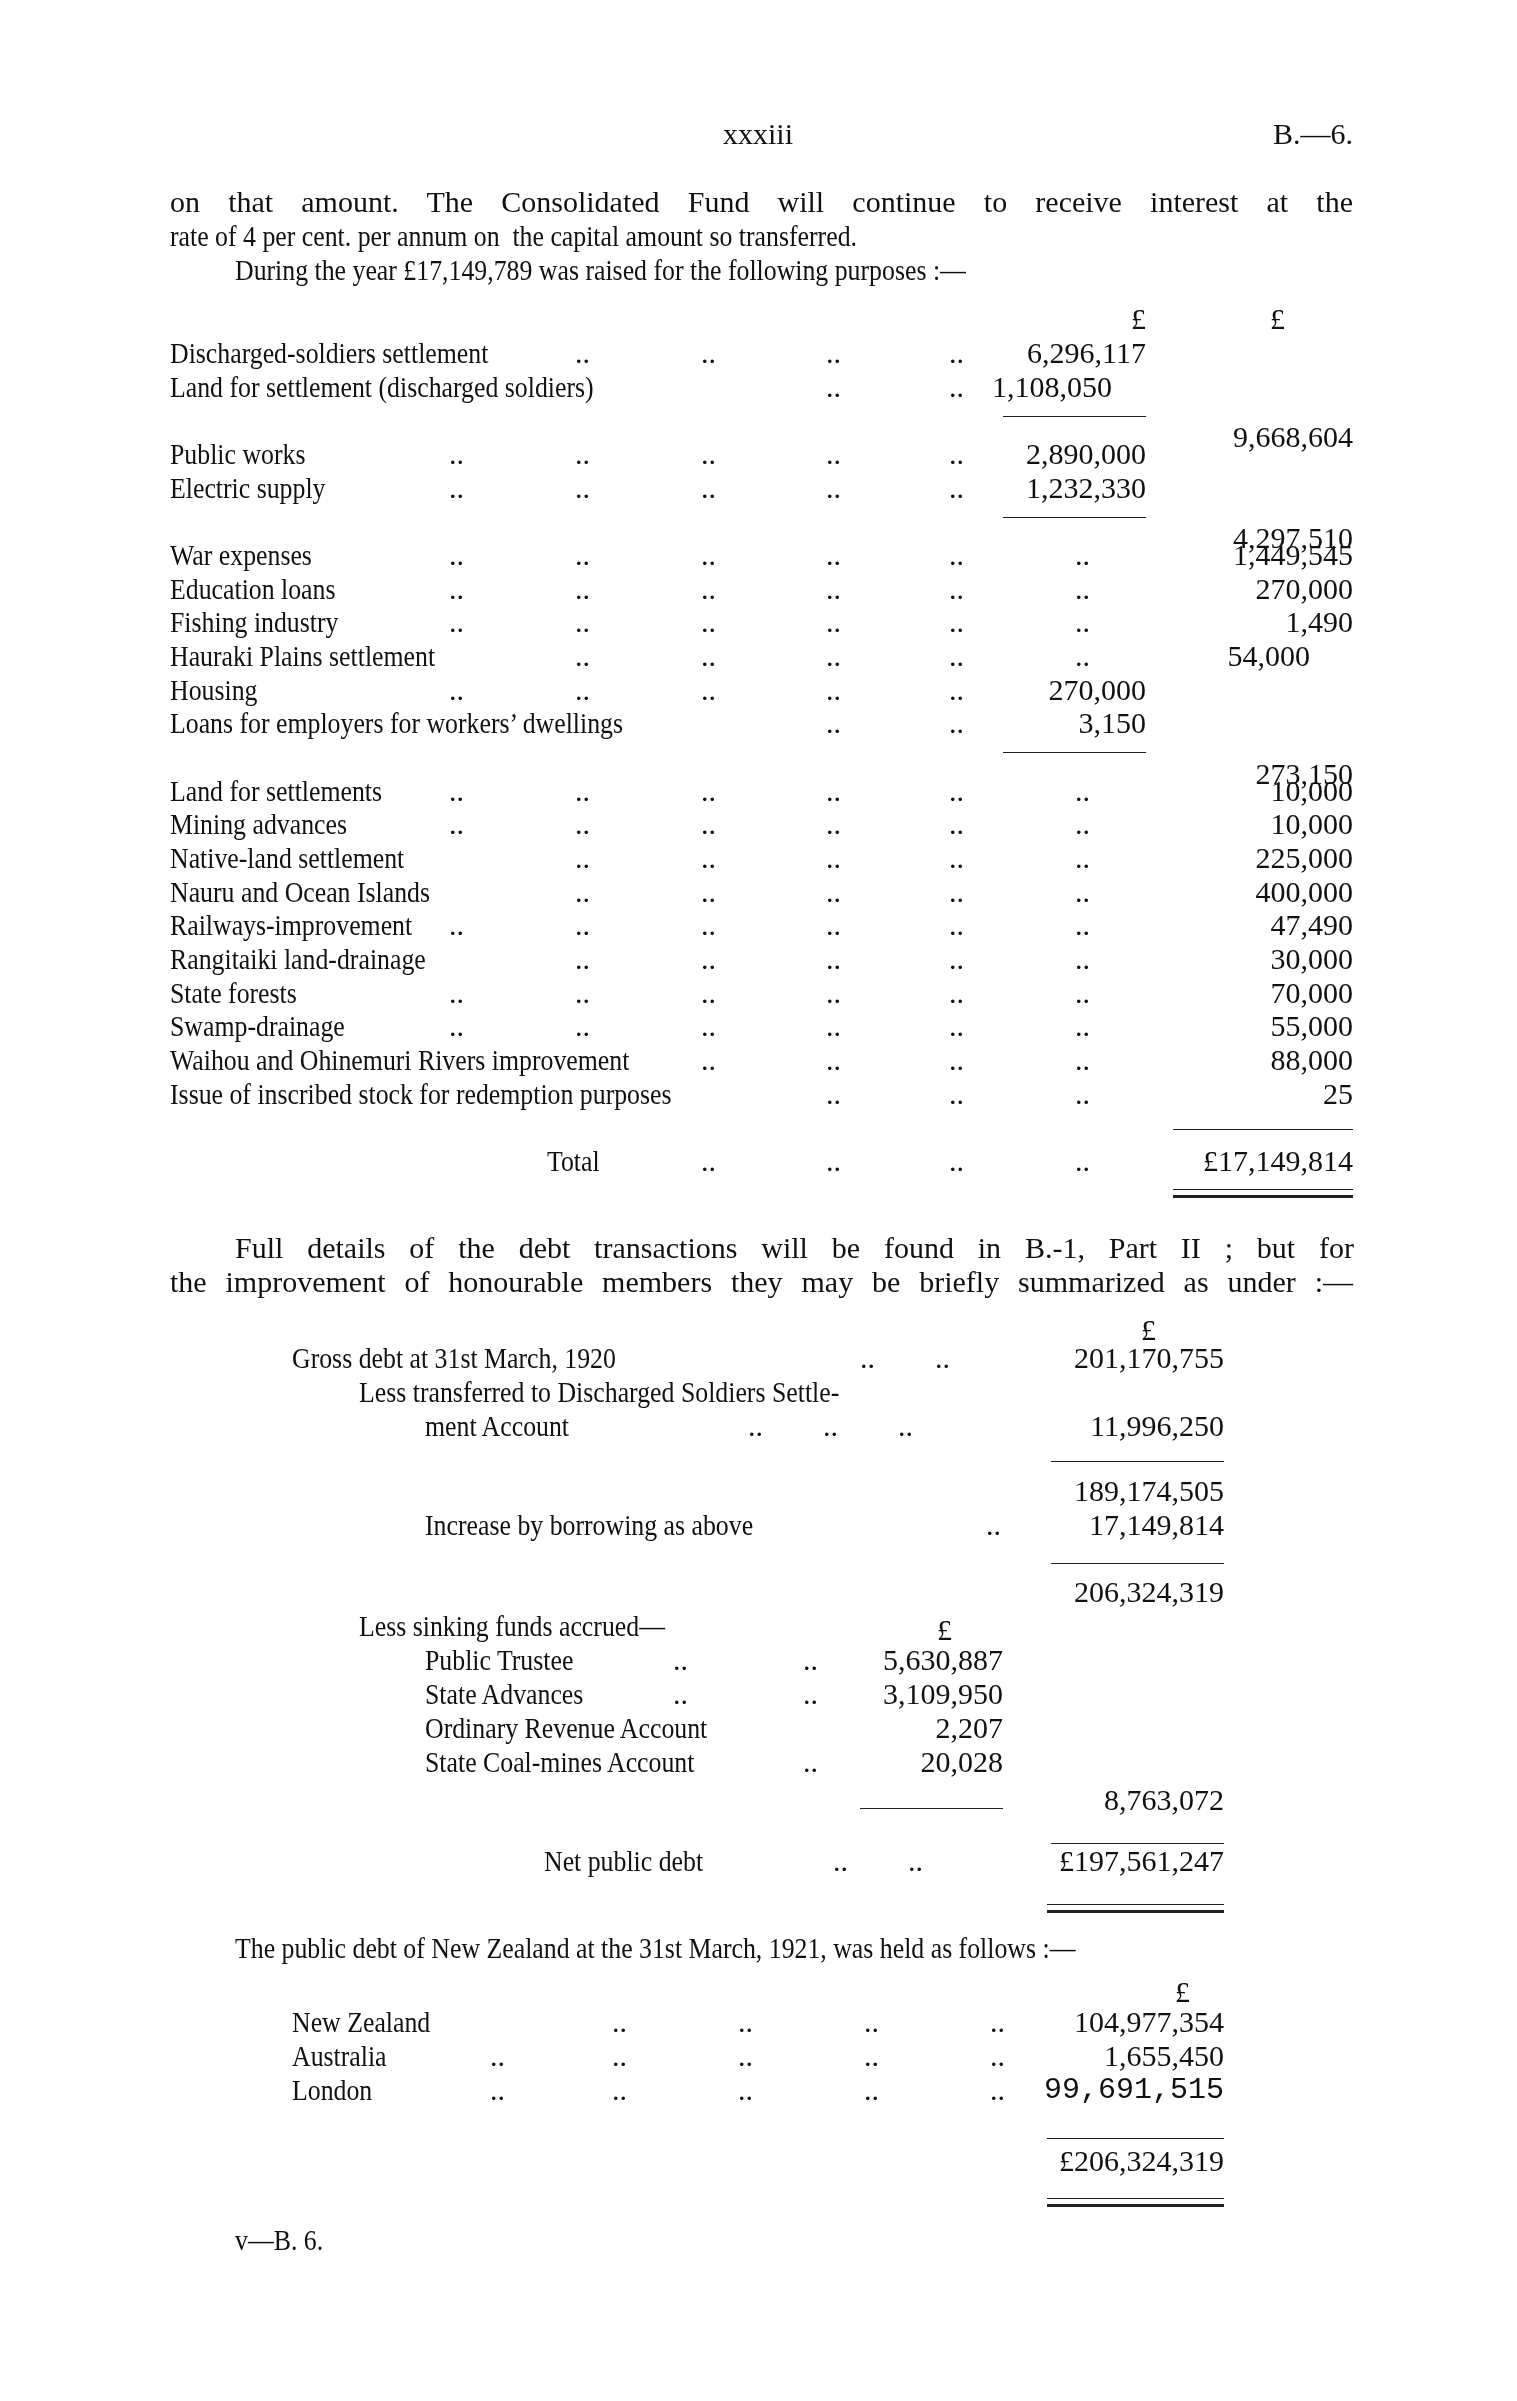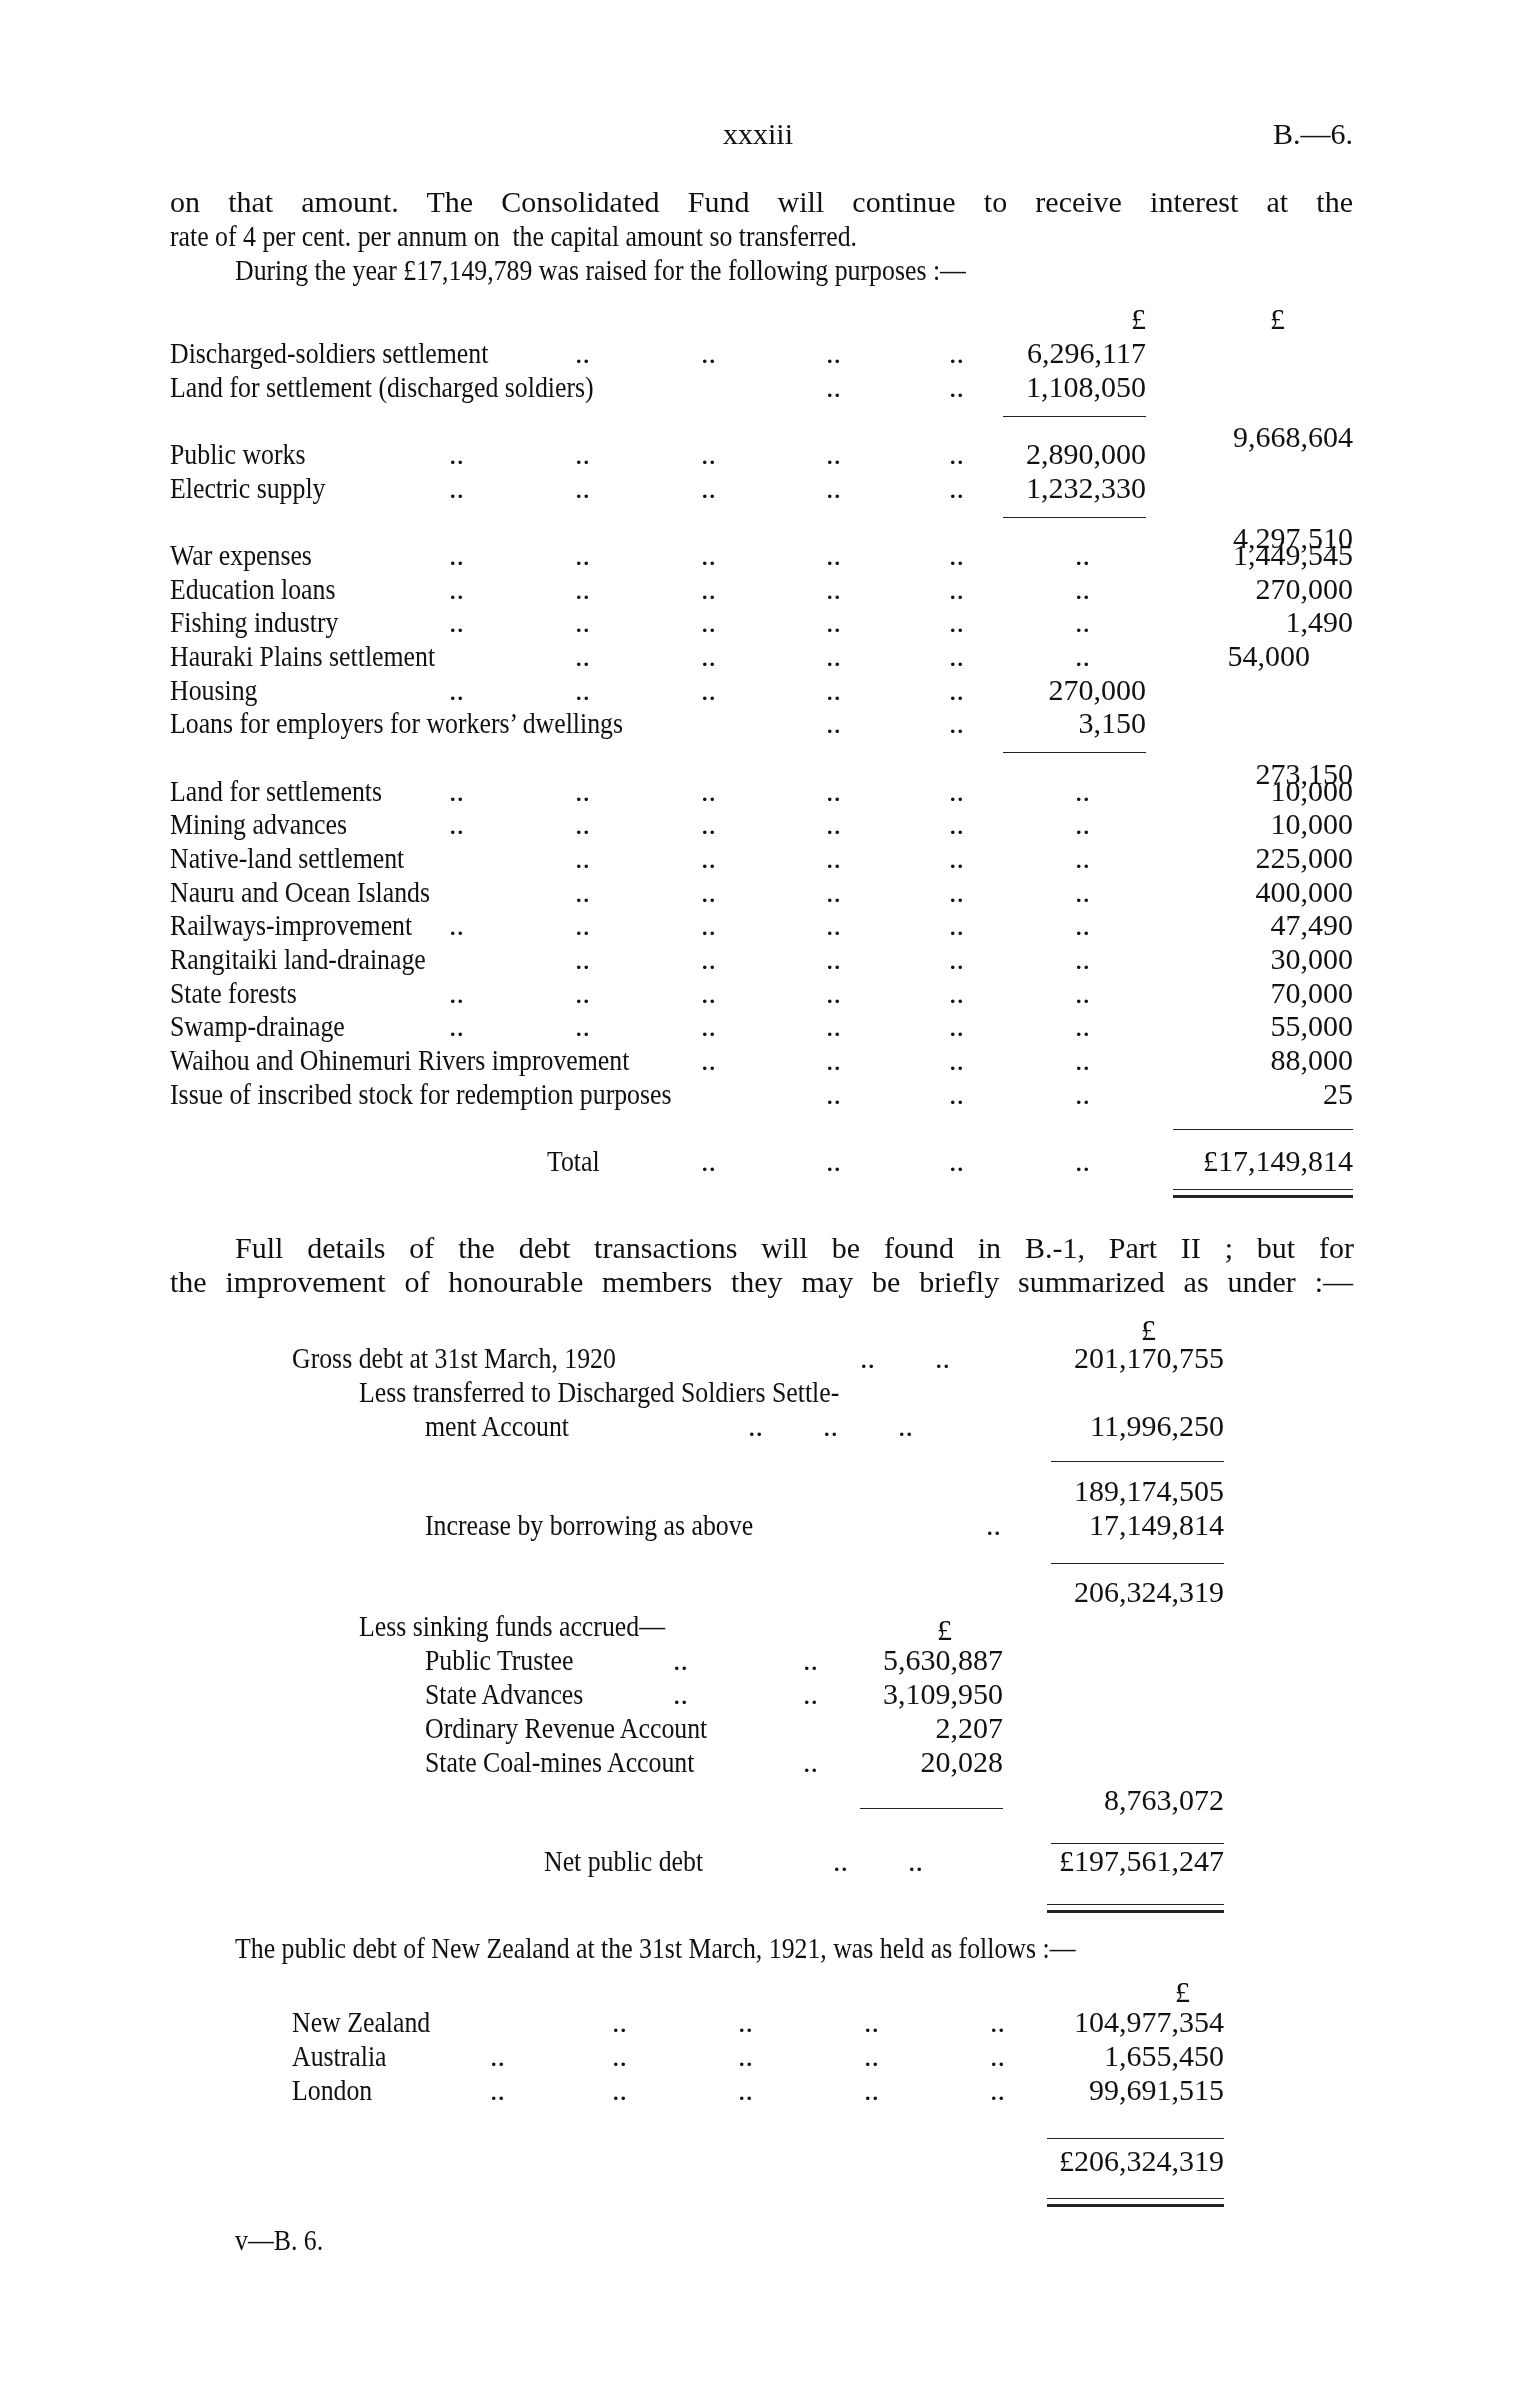--- a/index.html
+++ b/index.html
@@ -32,21 +32,21 @@
   <div class="r" style="left:1217px; top:302px; width:68px;">£</div>
 <div class="t" style="left: 170px; top: 336px;">Discharged-soldiers settlement</div>
     <div class="dots" style="left: 575px; top: 336px;">..</div>
     <div class="dots" style="left: 701px; top: 336px;">..</div>
     <div class="dots" style="left: 826px; top: 336px;">..</div>
     <div class="dots" style="left: 949px; top: 336px;">..</div>
     <div class="r" style="left: 942px; width: 204px; top: 336px;">6,296,117</div>
     <div class="t" style="left: 170px; top: 370px;">Land for settlement (discharged soldiers)</div>
     <div class="dots" style="left: 826px; top: 370px;">..</div>
     <div class="dots" style="left: 949px; top: 370px;">..</div>
-    <div class="r" style="left: 942px; width: 204px; top: 370px; text-align: right;">1,108,050</div>
+    <div class="r" style="left: 908px; width: 204px; top: 370px; text-align: right;">1,108,050</div>
     <div class="rule" style="left: 1003px; width: 143px; top: 416px;"></div>
     <div class="r" style="left: 1149px; width: 204px; top: 420px;">9,668,604</div>
     <div class="t" style="left: 170px; top: 437px;">Public works</div>
     <div class="dots" style="left: 449px; top: 437px;">..</div>
     <div class="dots" style="left: 575px; top: 437px;">..</div>
     <div class="dots" style="left: 701px; top: 437px;">..</div>
     <div class="dots" style="left: 826px; top: 437px;">..</div>
     <div class="dots" style="left: 949px; top: 437px;">..</div>
     <div class="r" style="left: 942px; width: 204px; top: 437px;">2,890,000</div>
     <div class="t" style="left: 170px; top: 471px;">Electric supply</div>
@@ -252,21 +252,21 @@
       <div class="dots" style="left: 738px; top: 2039px;">..</div>
       <div class="dots" style="left: 864px; top: 2039px;">..</div>
       <div class="dots" style="left: 990px; top: 2039px;">..</div>
       <div class="r" style="left: 952px; width: 272px; top: 2039px;">1,655,450</div>
       <div class="t" style="left: 292px; top: 2073px;">London</div>
       <div class="dots" style="left: 490px; top: 2073px;">..</div>
       <div class="dots" style="left: 612px; top: 2073px;">..</div>
       <div class="dots" style="left: 738px; top: 2073px;">..</div>
       <div class="dots" style="left: 864px; top: 2073px;">..</div>
       <div class="dots" style="left: 990px; top: 2073px;">..</div>
-      <div class="r" style="left: 952px; width: 272px; top: 2073px;">99,691,515</div>
+      <div class="r" style="left: 952px; width: 272px; top: 2073px; font-family: Liberation Mono, monospace;">99,691,515</div>
     </div>
   <div class="rule" style="left:1047px; top:2138px; width:177px;"></div>
   <div class="r" style="left:952px; top:2144px; width:272px;">£206,324,319</div>
   <div class="rule" style="left:1047px; top:2198px; width:177px;"></div>
   <div class="rule" style="left:1047px; top:2204px; width:177px; height:2.7px;"></div>
 </div>
 
 <div class="t" style="left:235px; top:2223px;">v—B. 6.</div>
 
 

